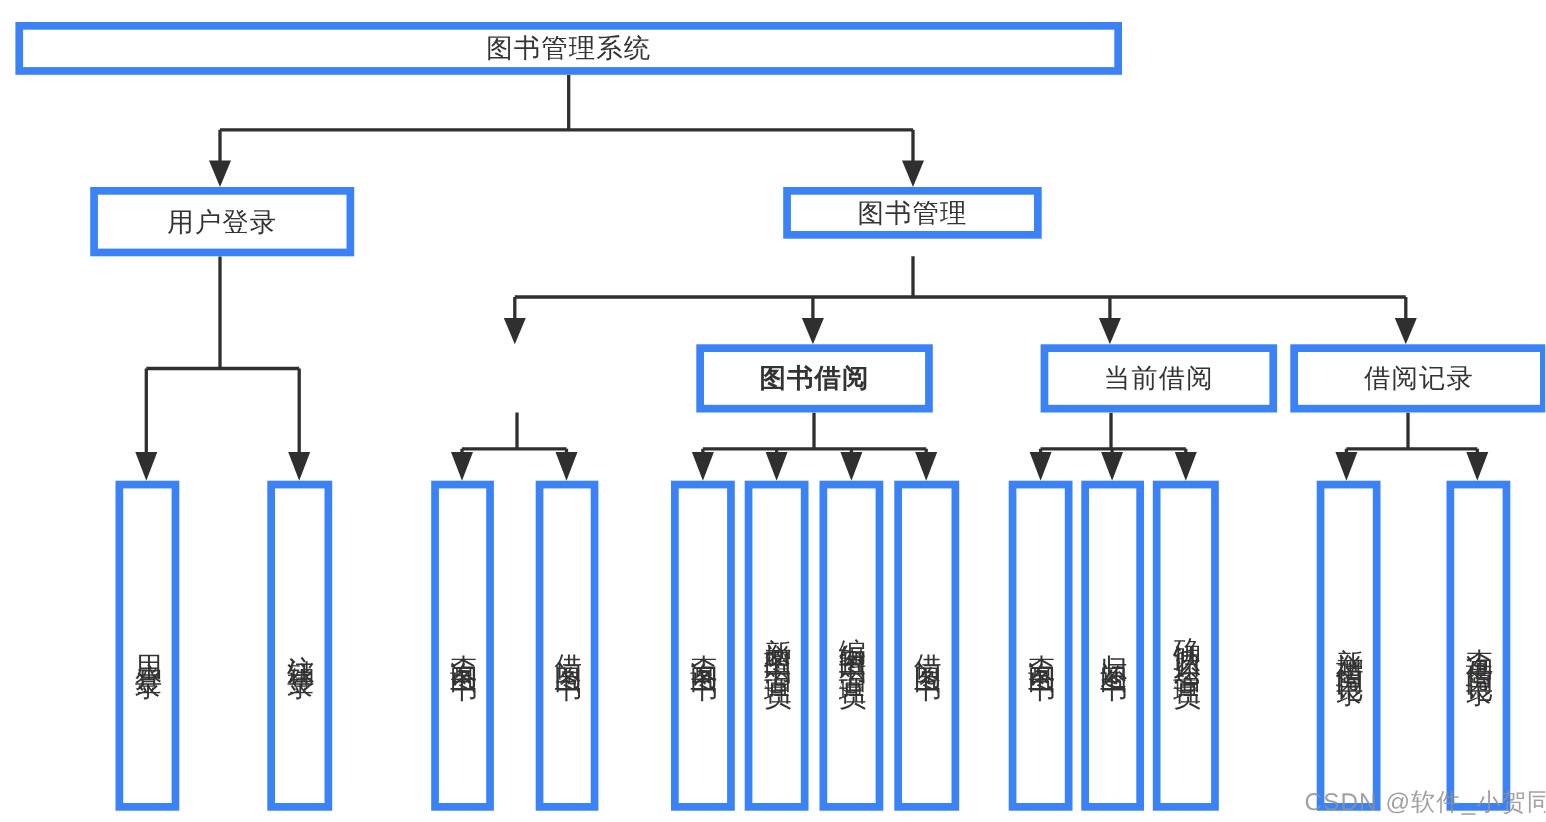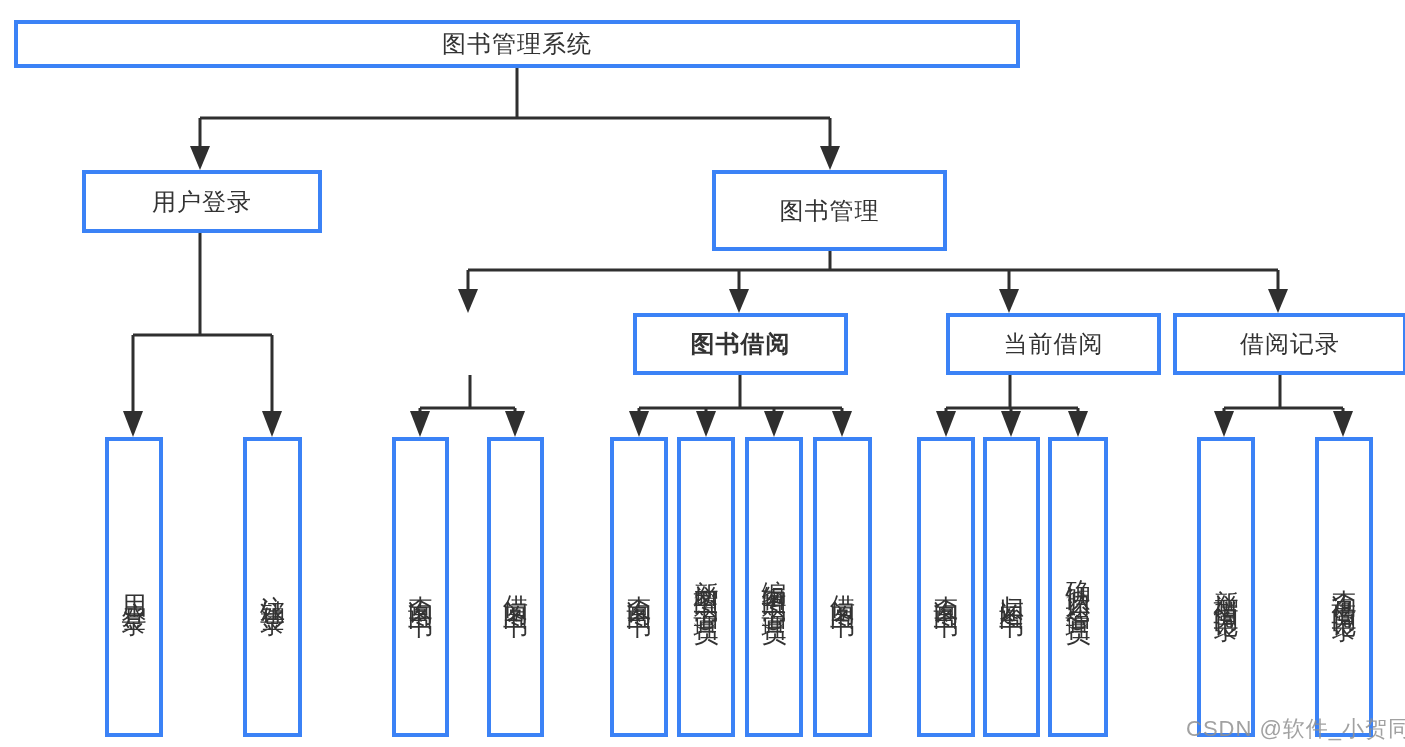--- a/index.html
+++ b/index.html
@@ -18,21 +18,21 @@
   .connectors {
     position: absolute;
     left: 0;
     top: 0;
     z-index: 1;
   }
   .node {
     position: absolute;
     box-sizing: border-box;
     background: #ffffff;
-    border: 4px solid #3b82f6;
+    border: 7px solid #3b82f6;
     color: #333333;
     display: flex;
     align-items: center;
     justify-content: center;
     z-index: 2;
     text-align: center;
   }
   .h-node {
     font-size: 24px;
     letter-spacing: 1px;
@@ -104,21 +104,21 @@
       <polygon points="1068,411 1088,411 1078,437"></polygon>
 
       <polygon points="1214,411 1234,411 1224,437"></polygon>
       <polygon points="1333,411 1353,411 1343,437"></polygon>
     </g>
   </svg>
 
   <div class="node h-node" style="left:14px; top:20px; width:1006px; height:48px;">图书管理系统</div>
 
   <div class="node h-node" style="left:82px; top:170px; width:240px; height:63px;">用户登录</div>
-  <div class="node h-node" style="left:712px; top:170px; width:235px; height:81px;">图书管理</div>
+  <div class="node h-node" style="left:712px; top:170px; width:235px; height:47px;">图书管理</div>
 
   <div class="node h-node" style="left:633px; top:313px; width:215px; height:62px;font-weight:bold;">图书借阅</div>
   <div class="node h-node" style="left:946px; top:313px; width:215px; height:62px;">当前借阅</div>
   <div class="node h-node" style="left:1173px; top:313px; width:234px; height:62px;">借阅记录</div>
 
   <div class="node v-node" style="left:105px; top:437px; width:58px; height:300px;">用户登录</div>
   <div class="node v-node" style="left:243px; top:437px; width:59px; height:300px;">注销登录</div>
 
   <div class="node v-node" style="left:392px; top:437px; width:57px; height:300px;">查询图书</div>
   <div class="node v-node" style="left:487px; top:437px; width:57px; height:300px;">借阅图书</div>

